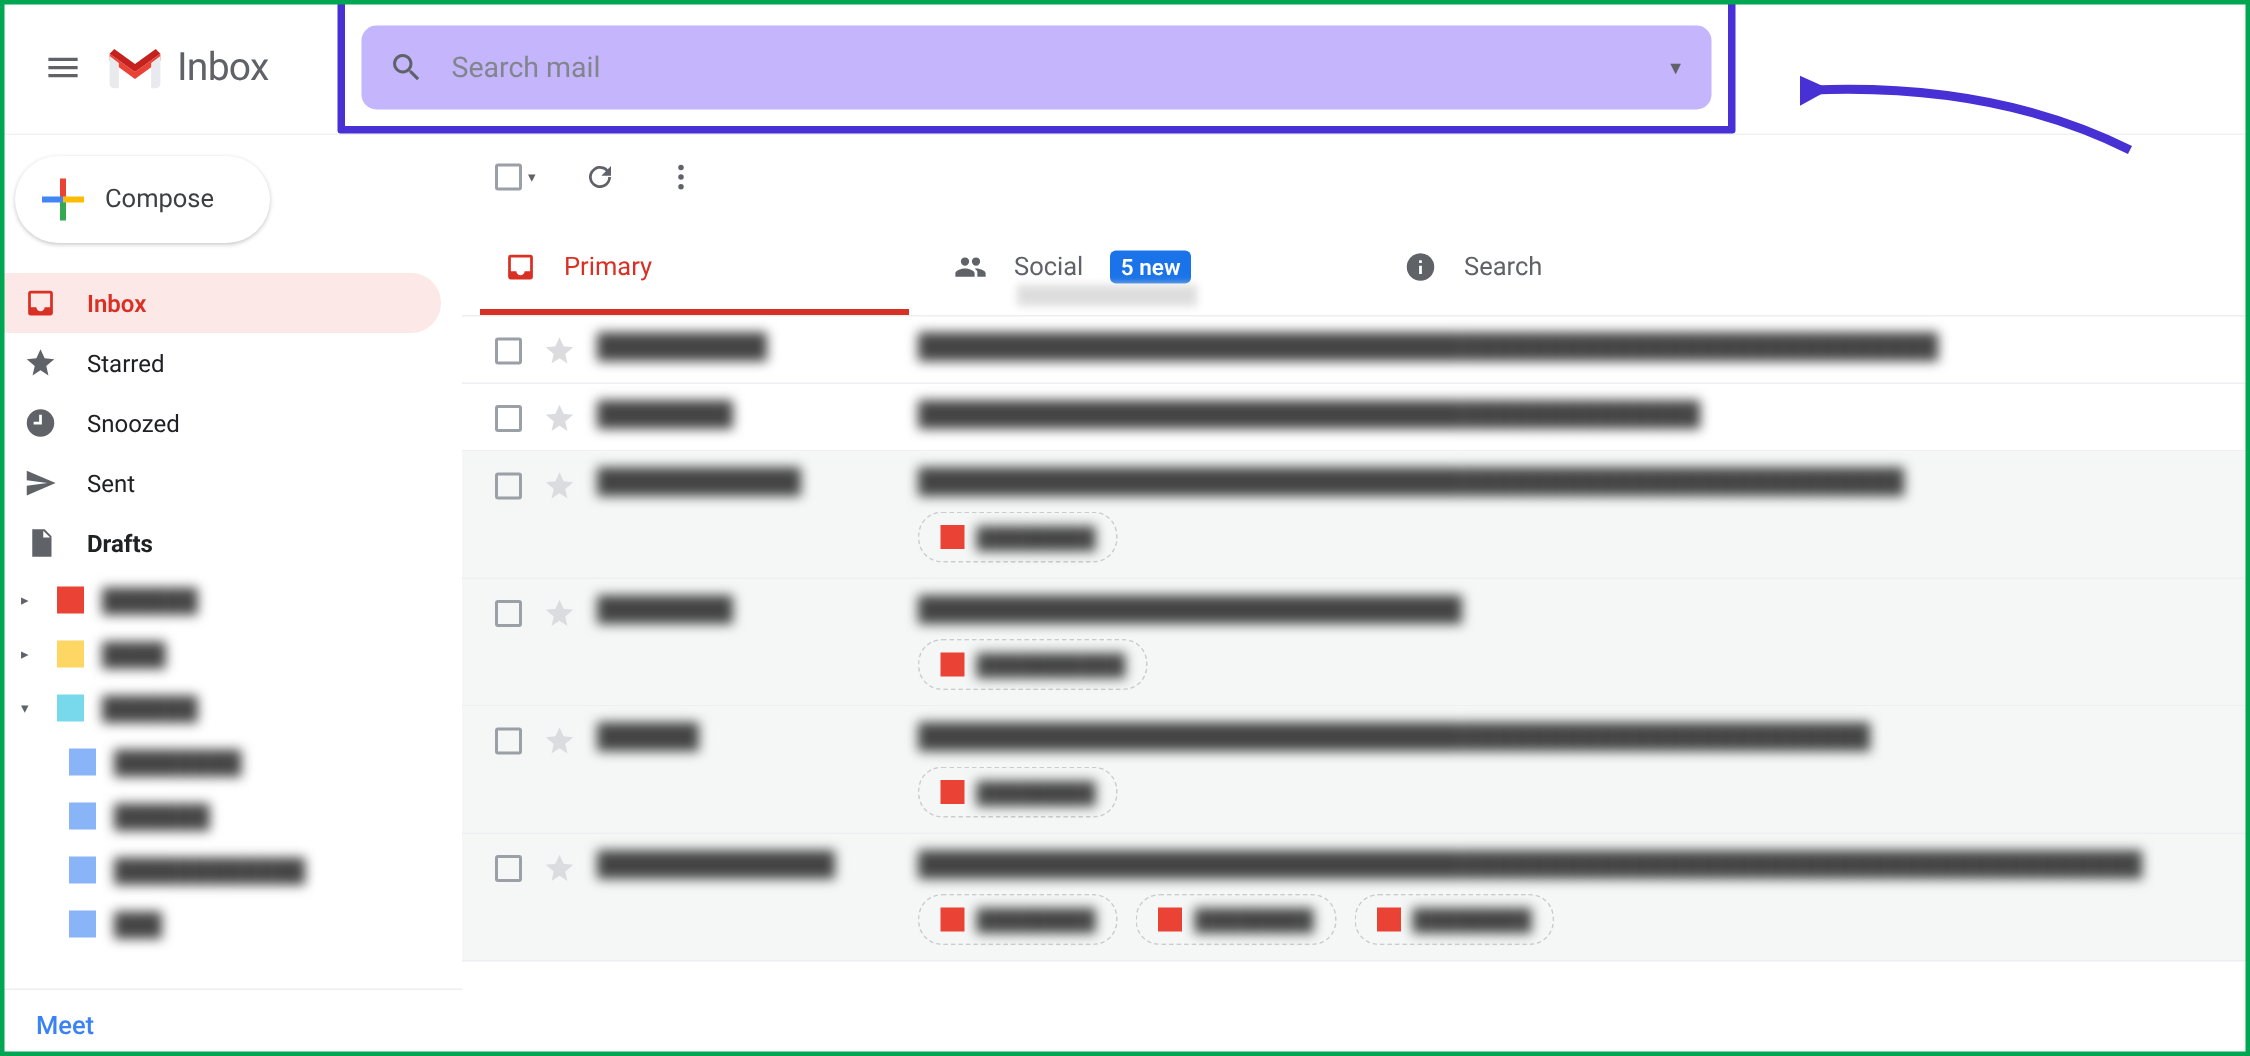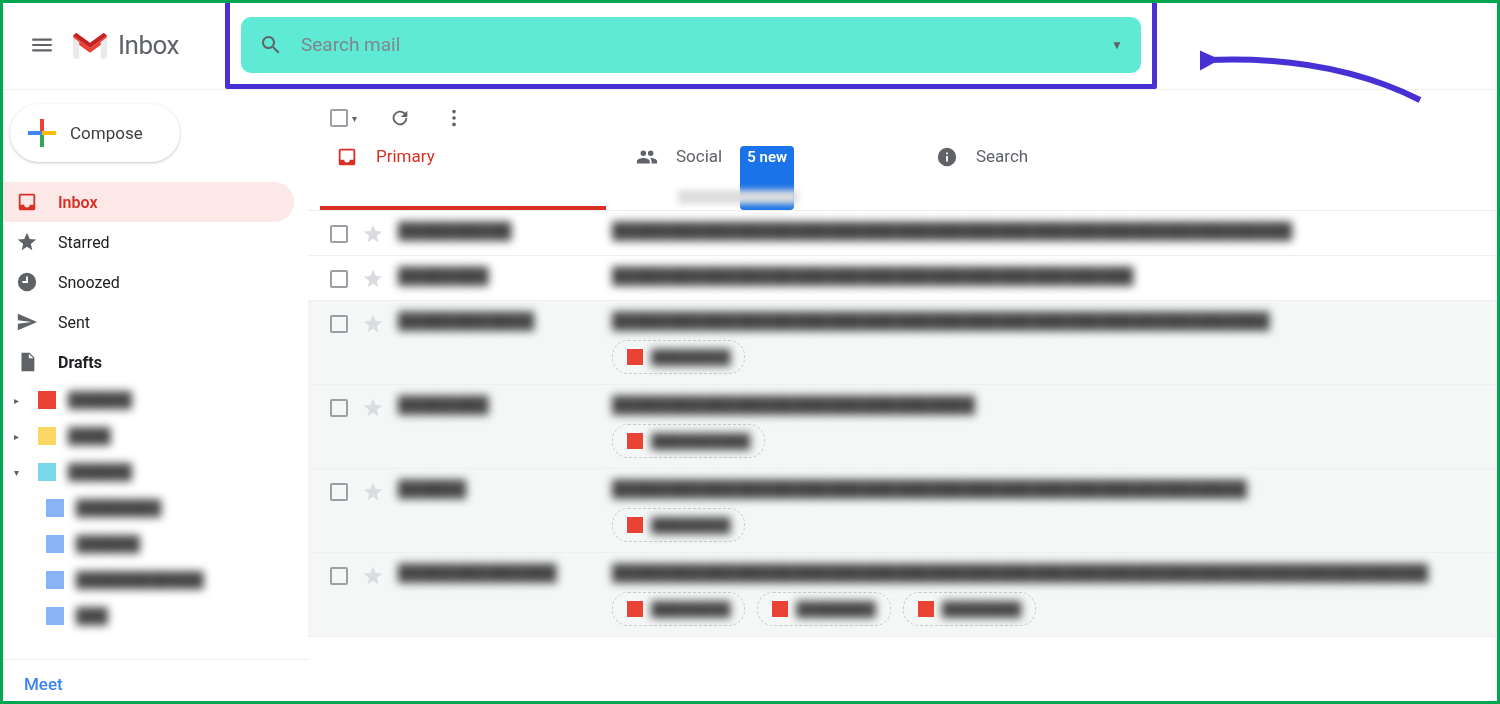--- a/index.html
+++ b/index.html
@@ -8,21 +8,21 @@
   .green-frame { position:absolute; inset:0; border:3px solid #00a651; pointer-events:none; z-index:50; }
 
   .header { height:90px; display:flex; align-items:center; padding:0 18px; border-bottom:1px solid #f1f1f1; }
   .menu-btn { width:48px; height:48px; display:flex; align-items:center; justify-content:center; cursor:pointer; border-radius:50%; }
   .menu-btn svg { fill:#5f6368; }
   .logo { display:flex; align-items:center; gap:8px; margin-left:4px; }
   .logo-txt { font-size:26px; color:#5f6368; letter-spacing:-0.5px; }
   .gmail-m { width:40px; height:32px; }
 
   .search-wrap { position:relative; margin-left:62px; flex:1; max-width:900px; }
-  .search-box { width:100%; height:56px; background:#5eead4; border-radius:10px; display:flex; align-items:center; padding:0 18px; }
+  .search-box { width:100%; height:56px; background:#c4b5fd; border-radius:10px; display:flex; align-items:center; padding:0 18px; }
   .search-box svg.sicon { fill:#5f6368; width:24px; height:24px; }
   .search-input { flex:1; border:none; background:transparent; font-size:19px; color:#5f6368; margin-left:18px; outline:none; }
   .search-input::placeholder { color:#80868b; }
   .dropdown-caret { color:#5f6368; font-size:12px; cursor:pointer; }
   .search-highlight { position:absolute; left:-16px; top:-20px; right:-16px; bottom:-16px; border:5px solid #4831D4; border-radius:2px; z-index:40; pointer-events:none;}
 
   .arrow-annot { position:absolute; left:1200px; top:45px; z-index:45; pointer-events:none; }
 
   .body-wrap { display:flex; height:calc(100% - 90px); }
 
@@ -48,21 +48,21 @@
   .meet-section { margin-top:auto; border-top:1px solid #eee; padding:14px 0 10px 24px; font-size:17px; font-weight:500; color:#3b82f6;}
 
   .main { flex:1; }
   .toolbar { height:56px; display:flex; align-items:center; padding-left:22px; gap:32px;}
   .tb-check { display:flex; align-items:center; gap:4px; cursor:pointer;}
   .chk-box { width:18px; height:18px; border:2px solid #9aa0a6; border-radius:2px;}
   .tb-small-caret { font-size:10px; color:#5f6368;}
   .tb-icon { fill:#5f6368; width:22px; height:22px; cursor:pointer;}
 
   .tabs { display:flex; border-bottom:1px solid #eee; padding-left:12px;}
-  .tab { width:300px; height:64px; display:flex; gap:18px; padding-left:16px; cursor:pointer; position:relative;}
+  .tab { width:300px; height:64px; display:flex; align-items:center; gap:18px; padding-left:16px; cursor:pointer; position:relative;}
   .tab svg { fill:#5f6368; width:22px; height:22px;}
   .tab-label { font-size:17px; color:#5f6368;}
   .tab.active .tab-label { color:#d93025;}
   .tab.active svg { fill:#d93025;}
   .tab.active::after { content:""; position:absolute; left:0; right:14px; bottom:0; height:4px; background:#d93025;}
   .badge { color:#fff; font-size:15px; font-weight:600; padding:2px 7px; border-radius:4px;}
   .bg-blue{background:#1a73e8;} .bg-green{background:#188038;}
   .tab-sub { position:absolute; left:58px; bottom:6px; width:120px; height:14px; background:#ddd; filter:blur(3px);}
 
   .mail-row { display:flex; align-items:flex-start; padding:10px 6px 10px 22px; border-bottom:1px solid #edeff1; gap:14px;}

